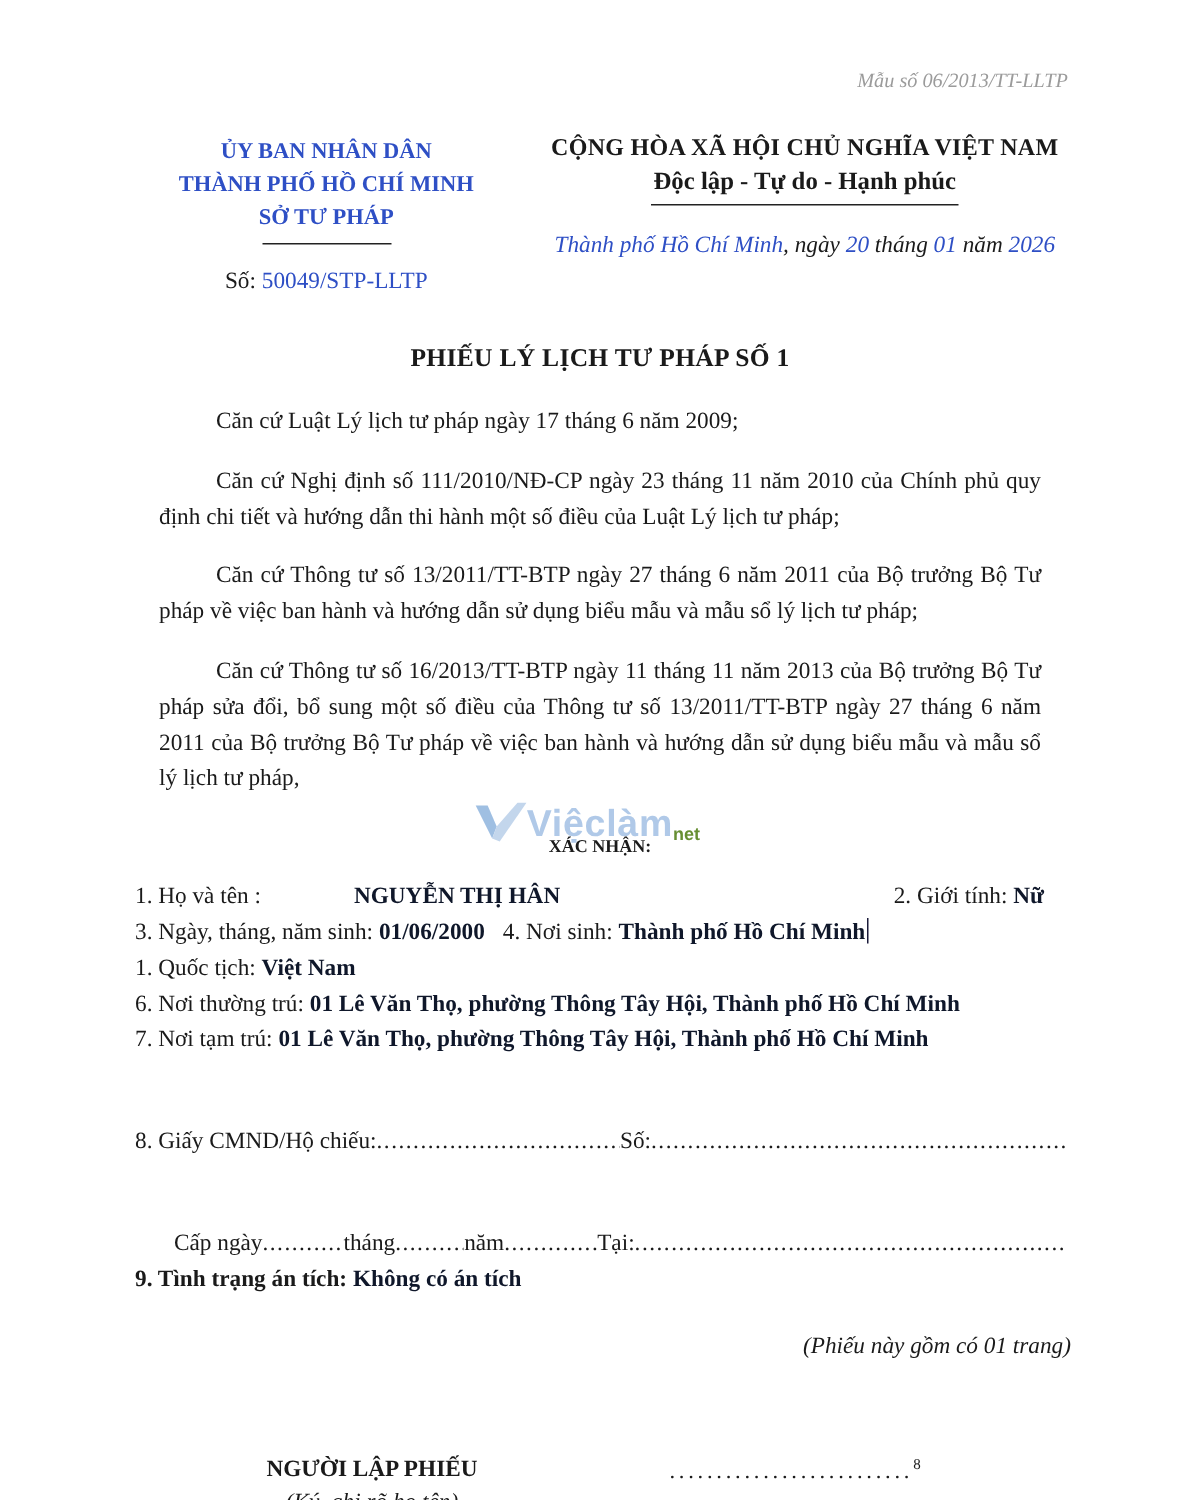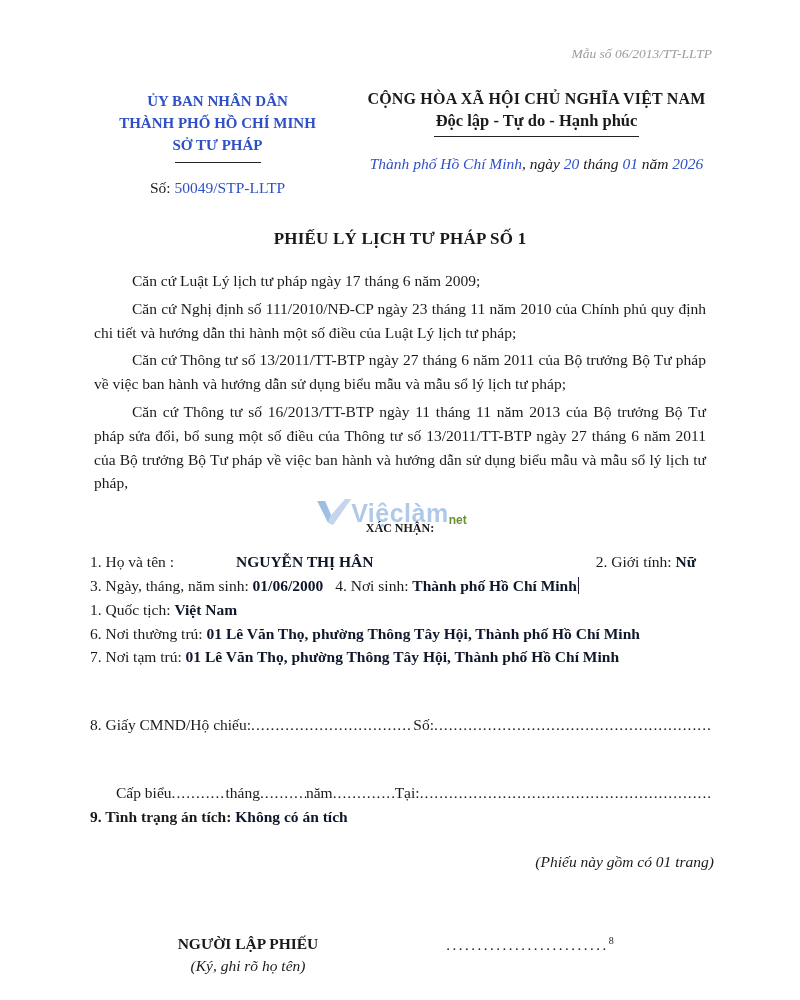--- a/index.html
+++ b/index.html
@@ -40,21 +40,21 @@
   .nat1{font-weight:bold;font-size:16px;letter-spacing:.2px;}
   .nat2{font-weight:bold;font-size:16.5px;margin-top:3px;}
   .motto-rule{width:205px;height:0;border-top:1.5px solid #222;margin:5px auto 18px auto;}
   .dateline{font-style:italic;font-size:15.5px;white-space:nowrap;}
 
   .title{
     text-align:center;font-weight:bold;font-size:17px;
     margin:30px 0 20px 0;letter-spacing:.2px;
   }
   .para{
-    margin:4px;text-align:justify;text-indent:38px;line-height:23.8px;
+    margin:16px;text-align:justify;text-indent:38px;line-height:23.8px;
   }
 
   .heading-wrap{position:relative;text-align:center;margin-top:26px;height:24px;}
   .watermark{
     position:absolute;left:50%;top:-22px;transform:translateX(-56%);
     display:flex;align-items:flex-start;opacity:.85;pointer-events:none;
     white-space:nowrap;
   }
   .wm-text{
     font-family:"Liberation Sans","DejaVu Sans",sans-serif;
@@ -163,21 +163,21 @@
     </div>
 
     <div class="dotrow">
       <span>8. Giấy CMND/Hộ chiếu:</span>
         <span class="dfill">....................................................................................................................................................................</span>
         <span>Số:</span>
         <span class="dfill dfill2">....................................................................................................................................................................</span>
     </div>
 
     <div class="dotrow indent">
-      <span>Cấp biểu</span>
+      <span>Cấp ngày</span>
         <span class="dfix" style="width:54px;">....................................................................................................................................................................</span>
         <span>tháng</span>
         <span class="dfix" style="width:46px;">....................................................................................................................................................................</span>
         <span>năm</span>
         <span class="dfix" style="width:62px;">....................................................................................................................................................................</span>
         <span>Tại: </span>
         <span class="dfill">....................................................................................................................................................................</span>
     </div>
 
     <div class="frow">

